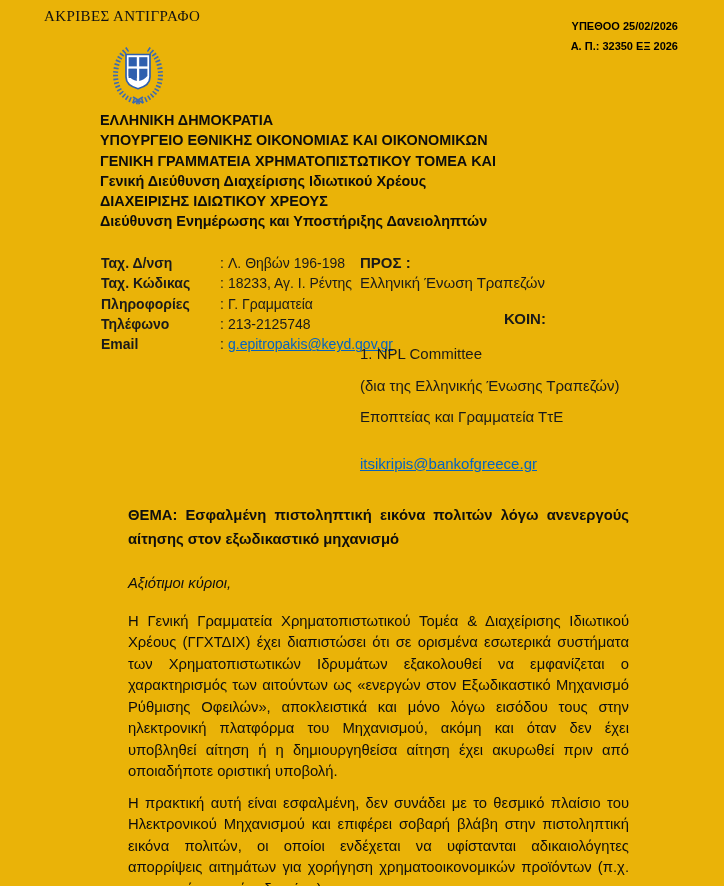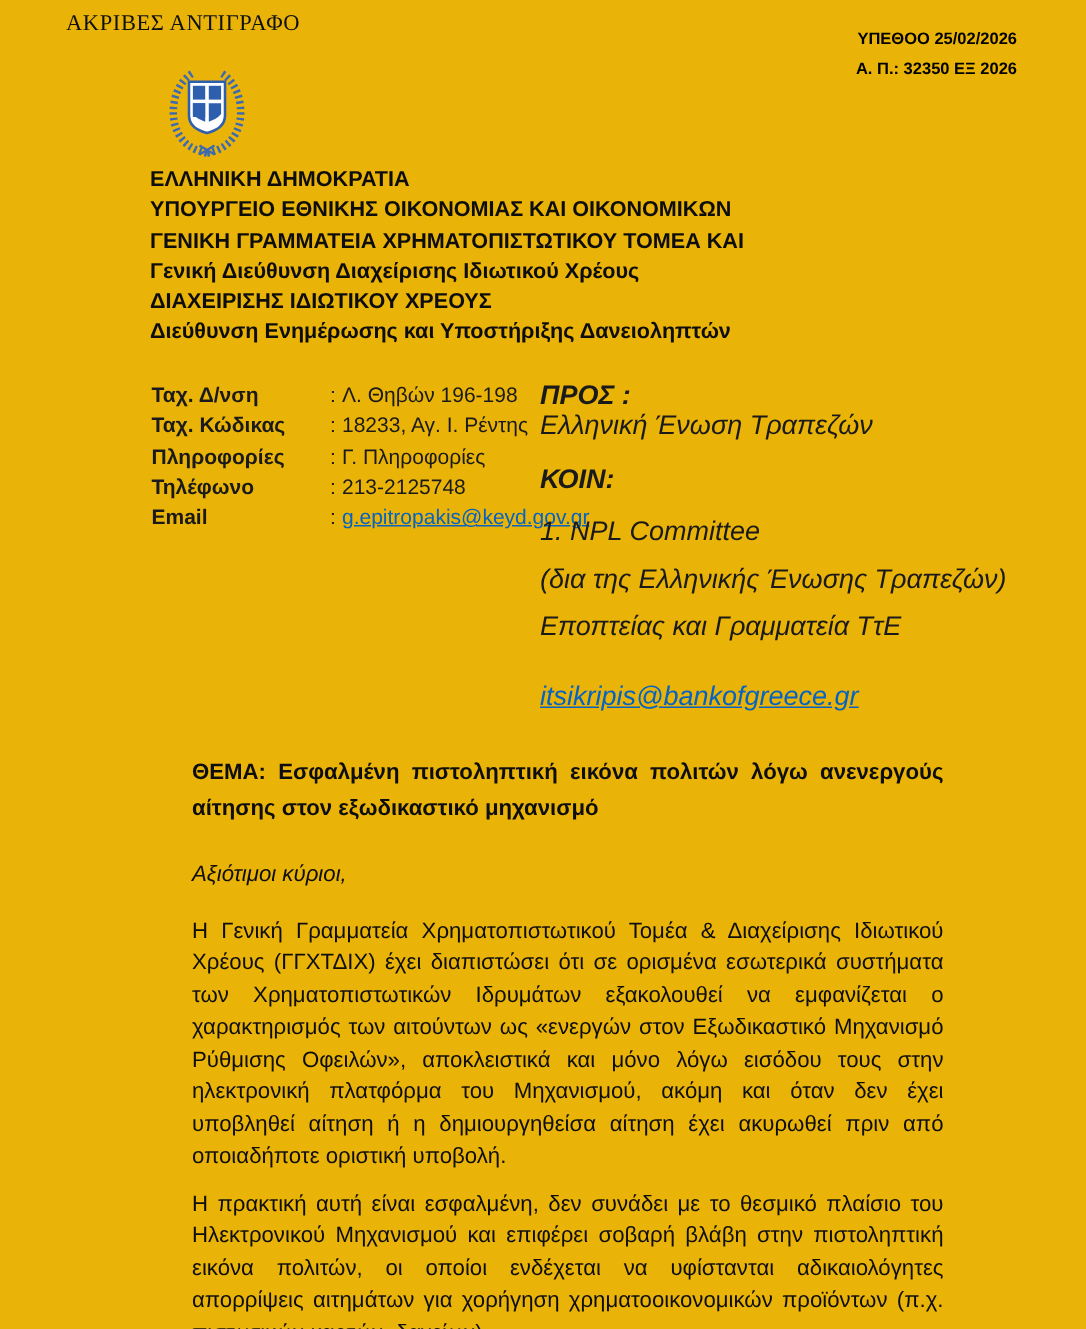--- a/index.html
+++ b/index.html
@@ -28,23 +28,23 @@
   .agency{
     position:absolute;left:65px;top:110px;
     font-weight:700;font-size:14.4px;line-height:20.3px;color:#0d0d0d;margin-left:35px;
   }
   
   .contact{position:absolute;left:65px;top:253px;font-size:14px;line-height:20.3px;margin-left:36px;}
   .contact .row .lbl{display:inline-block;width:119px;font-weight:700;}
   .contact .row .colon{display:inline-block;width:8px;}
   a.doc-link{color:#0563C1;text-decoration:underline;cursor:pointer;}
   
-  .recipients{position:absolute;left:360px;top:253px;font-size:18px;line-height:20.3px;width:330px;font-style:italic;}
+  .recipients{position:absolute;left:360px;top:253px;font-size:15px;line-height:20.3px;width:330px;}
   .recipients .to-label,.recipients .cc-label{font-weight:700;}
-  .recipients .cc-label{margin-top:15px;}
+  .recipients .cc-label{margin-top:15px;text-align:center;}
   .recipients .cc-line{margin-top:11.5px;}
   .recipients .cc-line.first{margin-top:15px;}
   .recipients .cc-email-wrap{margin-top:26px;}
   
   .letter{position:absolute;left:128px;top:504px;width:501px;font-size:14.8px;line-height:21.5px;color:#0e0e0e;}
   .letter p{margin:0;}
   .subject{font-weight:700;text-align:justify;line-height:23.5px;}
   .salutation{margin-top:22px !important;font-style:italic;}
   .para{margin-top:16px !important;text-align:justify;}
   .para + .para{margin-top:10px !important;}
@@ -85,21 +85,21 @@
   </div>
 
   <div class="contact">
     <div class="row">
       <span class="lbl">Ταχ. Δ/νση</span><span class="colon">:</span><span class="val">Λ. Θηβών 196-198</span>
     </div>
     <div class="row">
       <span class="lbl">Ταχ. Κώδικας</span><span class="colon">:</span><span class="val">18233,  Αγ. Ι. Ρέντης</span>
     </div>
     <div class="row">
-      <span class="lbl">Πληροφορίες</span><span class="colon">:</span><span class="val">Γ. Πληροφορίες</span>
+      <span class="lbl">Πληροφορίες</span><span class="colon">:</span><span class="val">Γ. Γραμματεία</span>
     </div>
     <div class="row">
       <span class="lbl">Τηλέφωνο</span><span class="colon">:</span><span class="val">213-2125748</span>
     </div>
     <div class="row">
       <span class="lbl">Email</span><span class="colon">:</span><a class="doc-link">g.epitropakis@keyd.gov.gr</a>
     </div>
   </div>
 
   <div class="recipients">

